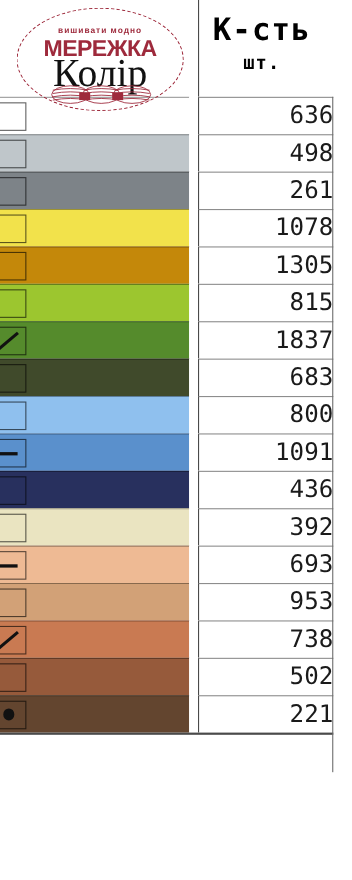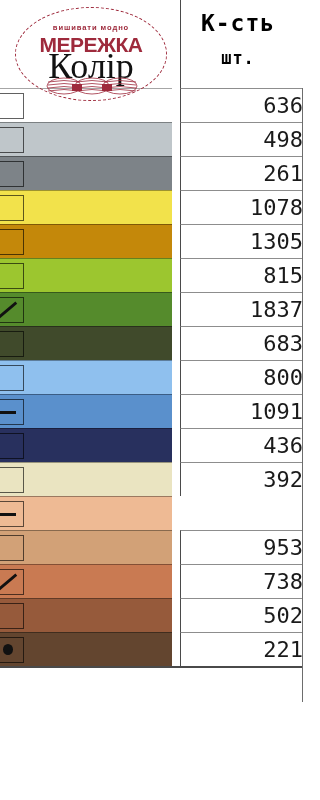--- a/index.html
+++ b/index.html
@@ -20,21 +20,21 @@
   .hdr-right{
     position:absolute;left:180px;top:0;width:123px;height:88px;
     background:#ffffff;
     border-left:1.5px solid #4a4a4a;
     box-sizing:border-box;
   }
   .hdr-title{
     position:absolute;left:0;right:8px;top:10px;
     text-align:center;
     font-family:"DejaVu Sans Mono","Liberation Mono",monospace;
-    font-weight:bold;font-size:23px;color:#000;
+    font-weight:bold;font-size:28px;color:#000;
     letter-spacing:1px;
   }
   .hdr-sub{
     position:absolute;left:0;right:8px;top:48px;
     text-align:center;
     font-family:"DejaVu Sans Mono","Liberation Mono",monospace;
     font-weight:bold;font-size:17px;color:#000;
     letter-spacing:1px;
   }
 
@@ -242,20 +242,21 @@
         <div class="gap"></div>
         <div class="cell-count">392</div>
       </div>
       <div class="row">
         <div class="swatch" style="background: rgb(238, 186, 148);">
           <div class="symbol-box">
             <div class="sym-dash"></div>
           </div>
         </div>
         <div class="gap"></div>
+        <div class="cell-count">693</div>
       </div>
       <div class="row">
         <div class="swatch" style="background: rgb(210, 161, 119);">
           <div class="symbol-box"></div>
         </div>
         <div class="gap"></div>
         <div class="cell-count">953</div>
       </div>
       <div class="row">
         <div class="swatch" style="background: rgb(201, 122, 82);">

